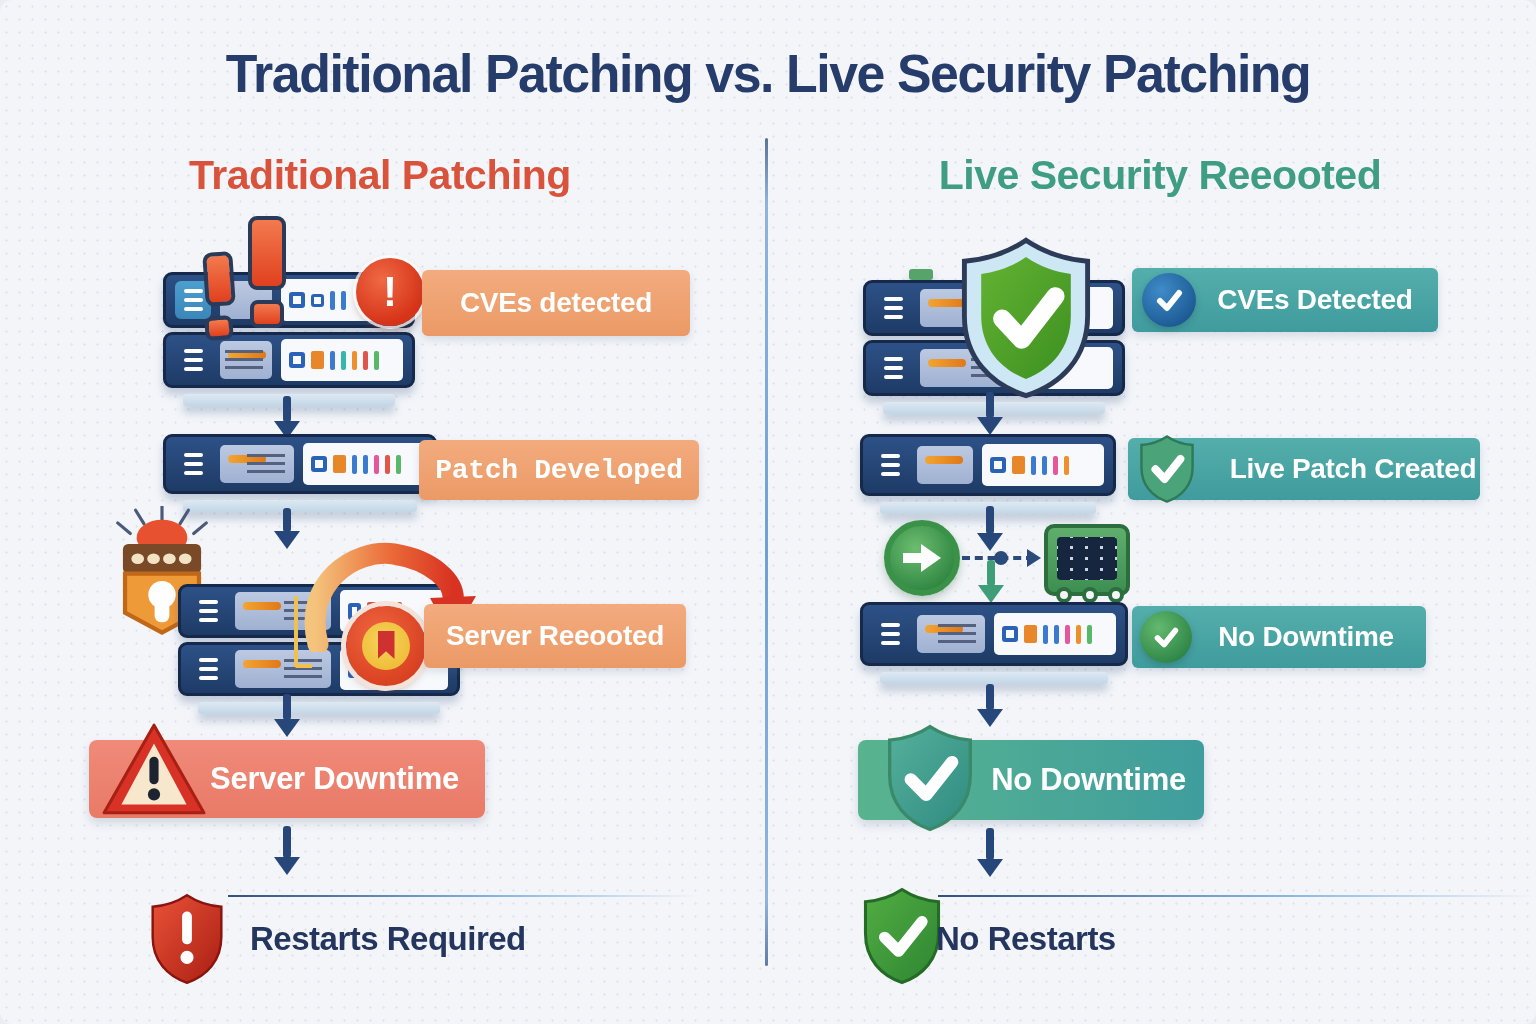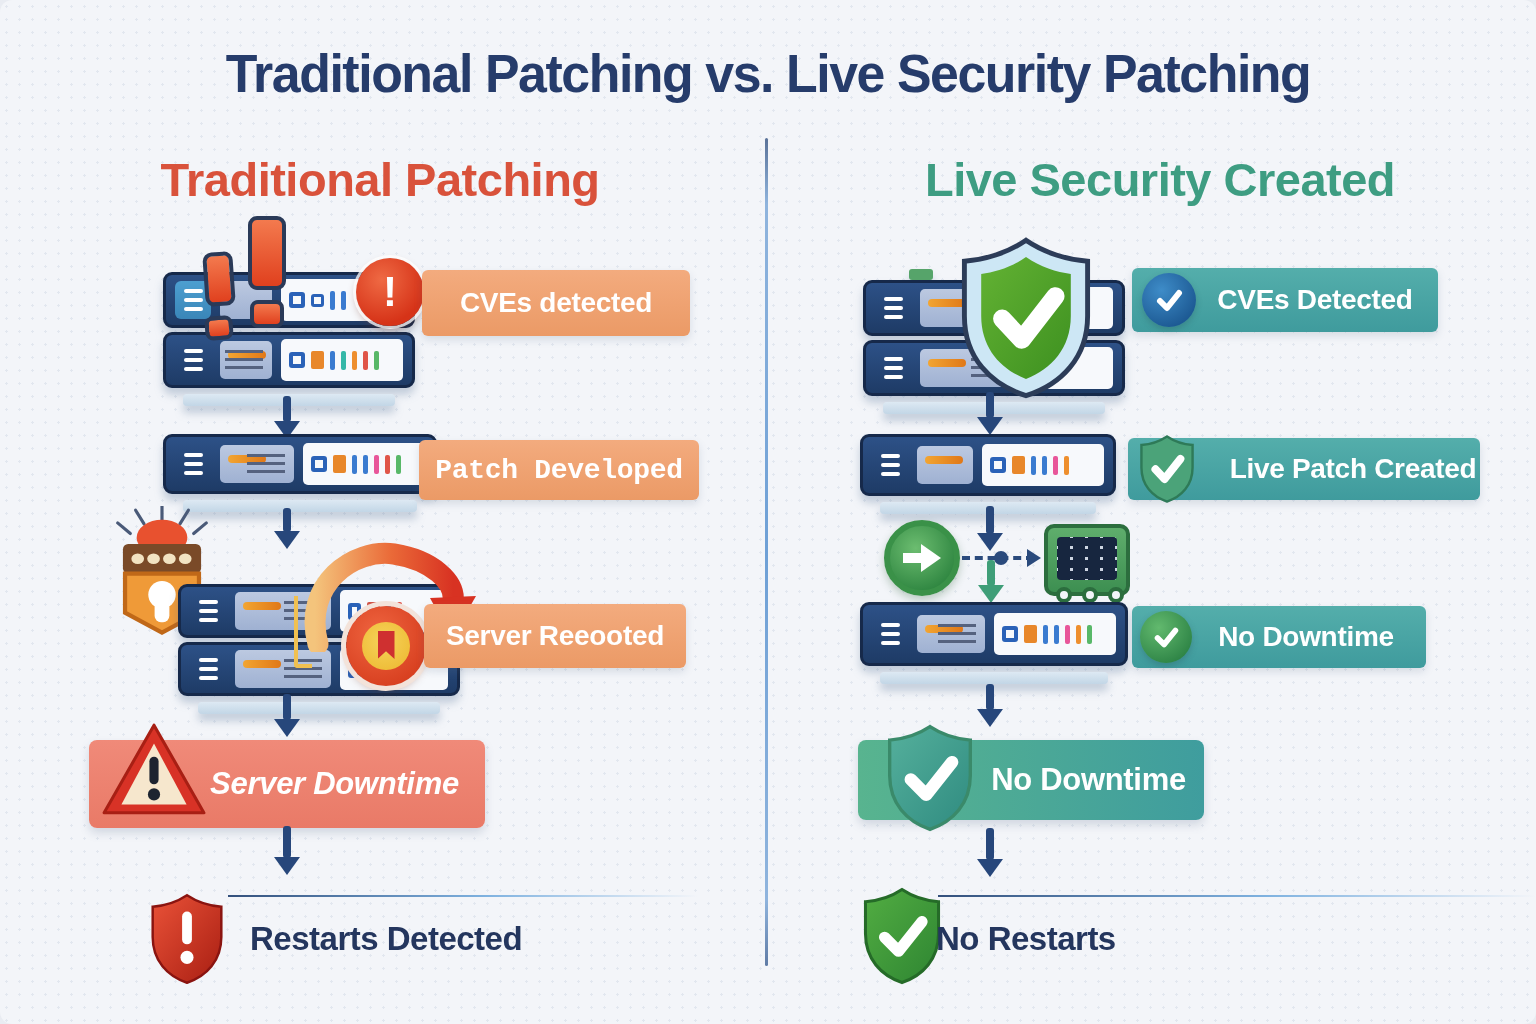--- a/index.html
+++ b/index.html
@@ -12,21 +12,21 @@
     border-radius: 12px;
   }
   .abs { position:absolute; }
 
   
   .main-title {
     top:42px; left:0; width:100%; text-align:center;
     font-size:54px; font-weight:bold; color:#263c6b; letter-spacing:-1.5px;
     transform:scaleX(0.96);
   }
-  .col-header { font-size:47px; font-weight:bold; letter-spacing:-0.5px; text-align:center; }
+  .col-header { font-size:41px; font-weight:bold; letter-spacing:-0.5px; text-align:center; }
   .col-header.trad { left:120px; top:152px; width:520px; color:#d9523b; }
   .col-header.live { left:900px; top:152px; width:520px; color:#3e9d82; }
 
   
   .vdivider {
     left:765px; top:138px; width:3px; height:828px; border-radius:2px;
     background:linear-gradient(180deg,#5a7298 0%, #8fb4dd 8%, #6ea0d6 50%, #8fb4dd 92%, #5f7ba5 100%);
   }
   .hdivider { height:2px; background:linear-gradient(90deg,#33507c, #7fb2e0 55%, rgba(127,178,224,0)); }
   .hdivider.l { left:228px; top:895px; width:470px; }
@@ -117,21 +117,21 @@
     background-image:radial-gradient(circle,#cdd5e2 1.7px, transparent 2px); background-size:15px 11px; background-position:7px 5px; }
   .chip .leg { position:absolute; bottom:-11px; width:16px; height:16px; border:4px solid #2c6e3e; border-radius:50%; background:#f3f5f9; }
 </style>
 </head>
 <body>
 
 <div class="canvas">
 
   <div class="abs main-title">Traditional Patching vs. Live Security Patching</div>
   <div class="abs col-header trad">Traditional Patching</div>
-  <div class="abs col-header live">Live Security Created</div>
+  <div class="abs col-header live">Live Security Reeooted</div>
   <div class="abs vdivider"></div>
 
   <div class="abs server" style="left:163px; top:272px; width:252px;">
     <div class="srow">
       <div class="ham tealbox">
           <i></i>
           <i></i>
           <i></i>
         </div>
       <div class="screen"></div>
@@ -278,21 +278,21 @@
     <div class="inner">
         <div class="ribbon"></div>
       </div>
   </div>
   <div class="abs flabel orange" style="left:424px; top:604px; width:262px; height:64px;">
     <span>Server Reeooted</span>
   </div>
 
   <div class="abs varrow" style="left:283px; top:694px; height:26px;"></div>
 
-  <div class="abs banner red" style="left:89px; top:740px; width:396px; height:88px;font-style:italic;">
+  <div class="abs banner red" style="left:89px; top:740px; width:396px; height:78px;">
     <span>Server Downtime</span>
   </div>
   <svg class="abs" style="left:98px; top:718px;" width="112" height="104" viewBox="0 0 110 100">
     <polygon points="55,6 104,92 6,92" fill="#d83226" stroke="#a81f14" stroke-width="3" stroke-linejoin="round"></polygon>
     <polygon points="55,24 87,84 23,84" fill="#f6e7cd"></polygon>
     <rect x="50.5" y="37" width="9" height="27" rx="4.5" fill="#1d2430"></rect>
     <circle cx="55" cy="74" r="6" fill="#1d2430"></circle>
   </svg>
 
   <div class="abs varrow" style="left:283px; top:826px; height:32px;"></div>
@@ -302,21 +302,21 @@
     <defs>
       <linearGradient id="rg" x1="0" y1="0" x2="1" y2="1">
         <stop offset="0" stop-color="#ea5238"></stop>
           <stop offset="1" stop-color="#a81e12"></stop>
       </linearGradient>
     </defs>
     <path d="M50 4 C62 12 78 17 92 18 V55 C92 84 74 103 50 111 C26 103 8 84 8 55 V18 C22 17 38 12 50 4 Z" fill="url(#rg)" stroke="#8a1410" stroke-width="3"></path>
     <rect x="44" y="24" width="12" height="40" rx="6" fill="#fff"></rect>
     <circle cx="50" cy="80" r="8" fill="#fff"></circle>
   </svg>
-  <div class="abs result-text" style="left:250px; top:920px;">Restarts Detected</div>
+  <div class="abs result-text" style="left:250px; top:920px;">Restarts Required</div>
 
   <div class="abs server" style="left:863px; top:280px; width:262px;">
     <div class="tabs">
         <i></i>
         <i></i>
         <i></i>
       </div>
     <div class="srow">
       <div class="ham">
           <i></i>

